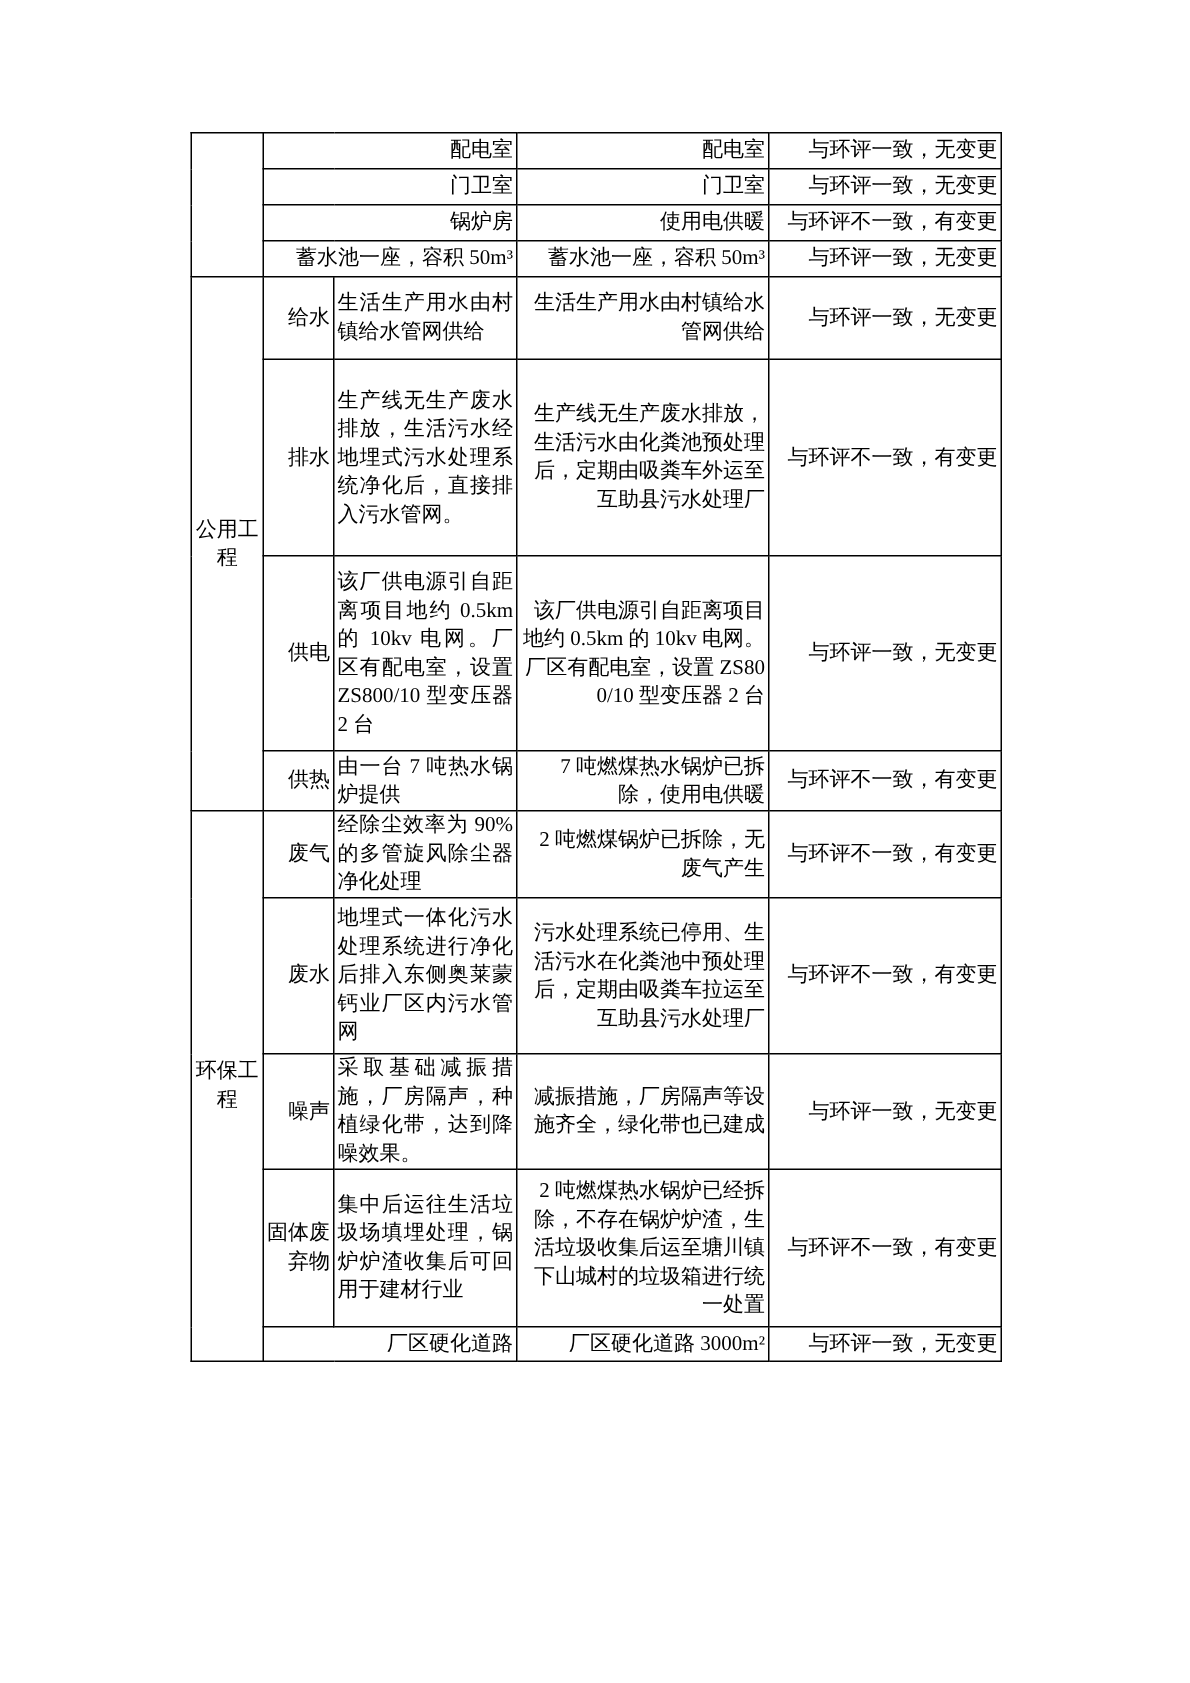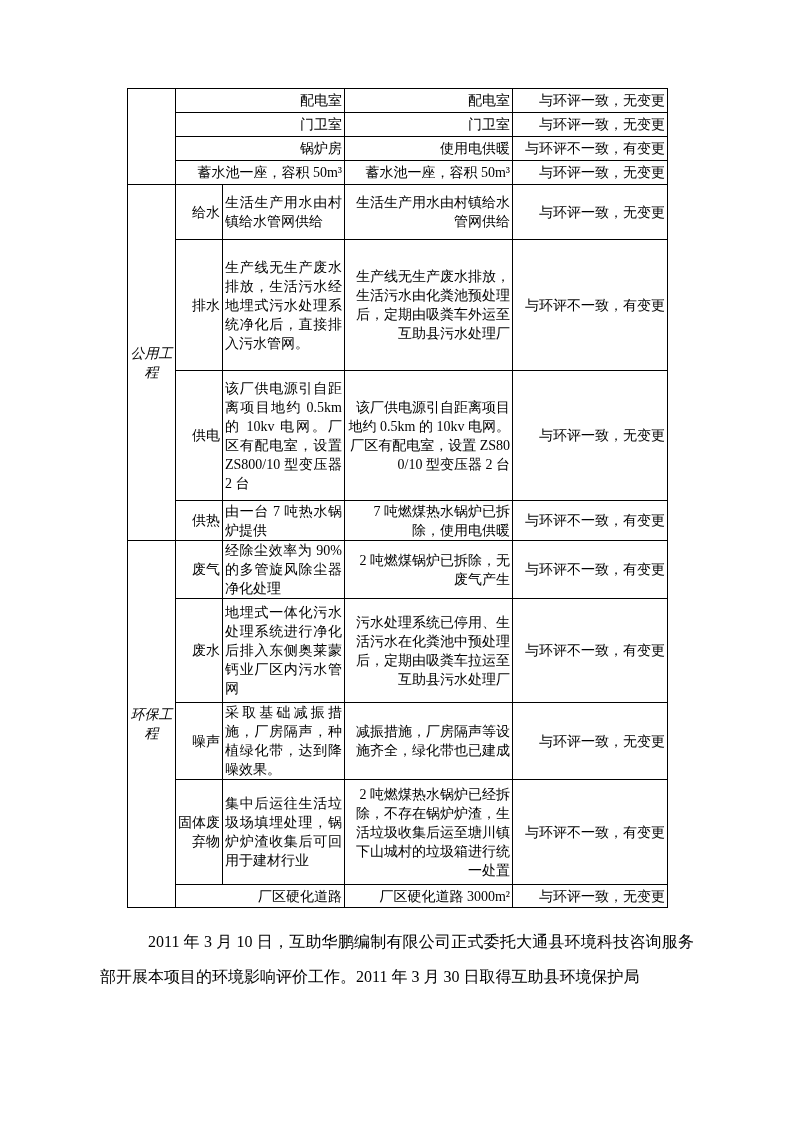--- a/index.html
+++ b/index.html
@@ -19,21 +19,21 @@
     font-size:14px;
     line-height:19px;
   }
   table.compare td{
     border:1px solid #000;
     padding:0 2px;
     vertical-align:middle;
     overflow:hidden;
     word-break:break-all;
   }
-  td.cat{text-align:center;padding:0 8px;font-style:italic;}
+  td.cat{text-align:center;padding:0 8px;}
   td.sub{text-align:right;padding:0 8px;font-family:Liberation Serif, serif;}
   td.appr{text-align:justify;text-align-last:left;}
   td.ctr{text-align:right;}
   .below{
     position:absolute;left:100px;top:918px;width:594px;
   }
   .sec-head{
     margin:0;padding-left:48px;
     font-size:16px;font-weight:bold;
     line-height:30px;
@@ -136,16 +136,15 @@
 
       <tr style="height:23px">
         <td class="ctr" colspan="2">厂区硬化道路</td>
         <td class="ctr">厂区硬化道路 3000m²</td>
         <td class="ctr">与环评一致，无变更</td>
       </tr>
     </tbody>
   </table>
 
   <div class="below">
-    <p class="sec-para">2011 年 3 月 10 日，互助华鹏编制有限公司正式委托大通县环境科技咨询服务部开展本项目的环境影响评价工作。2011 年 3 月 30 日取得互助县环境保护局</p>
   </div>
 
 </div>
 
 </body></html>

